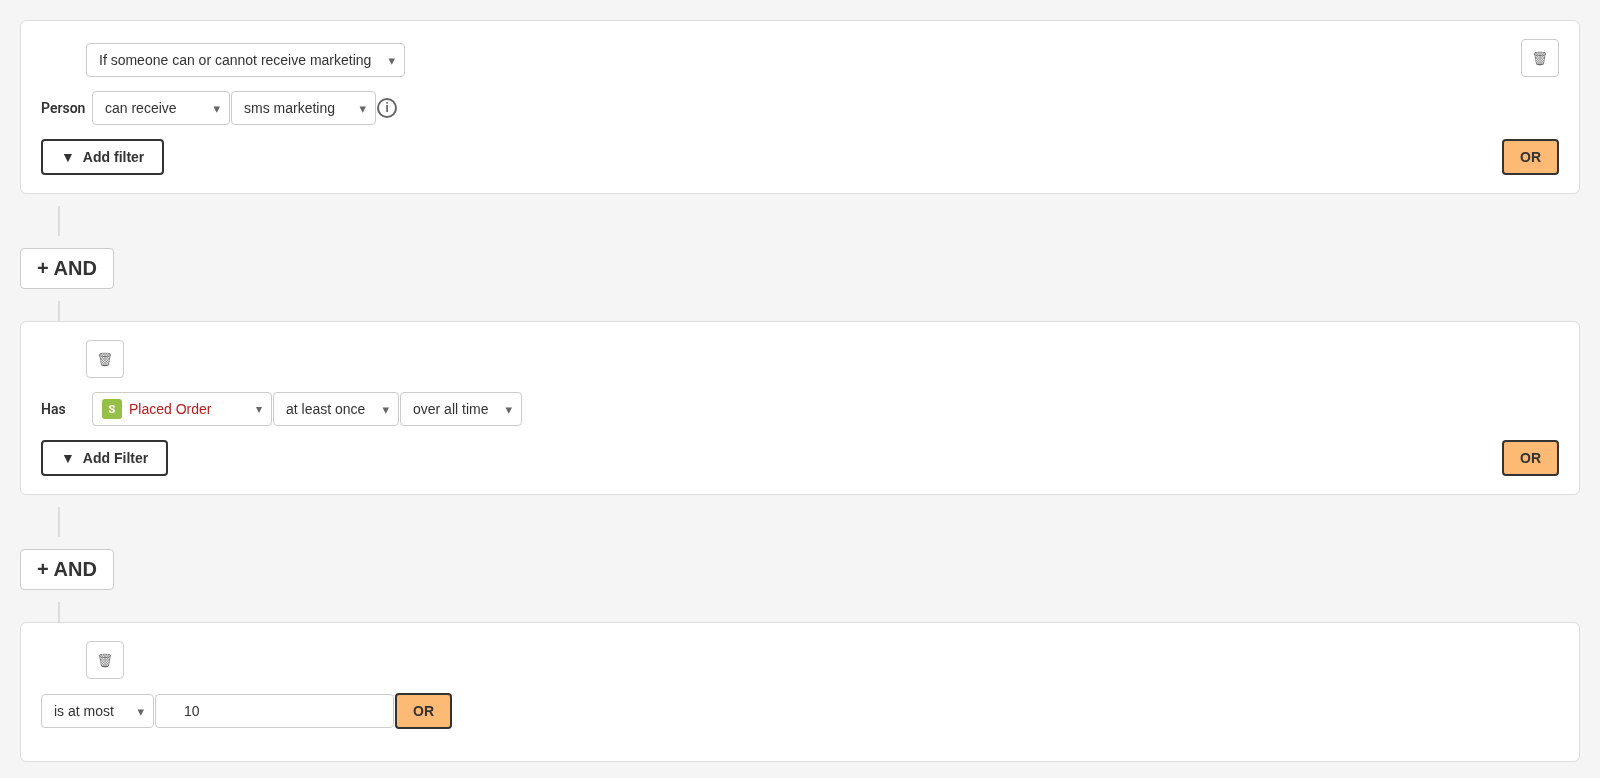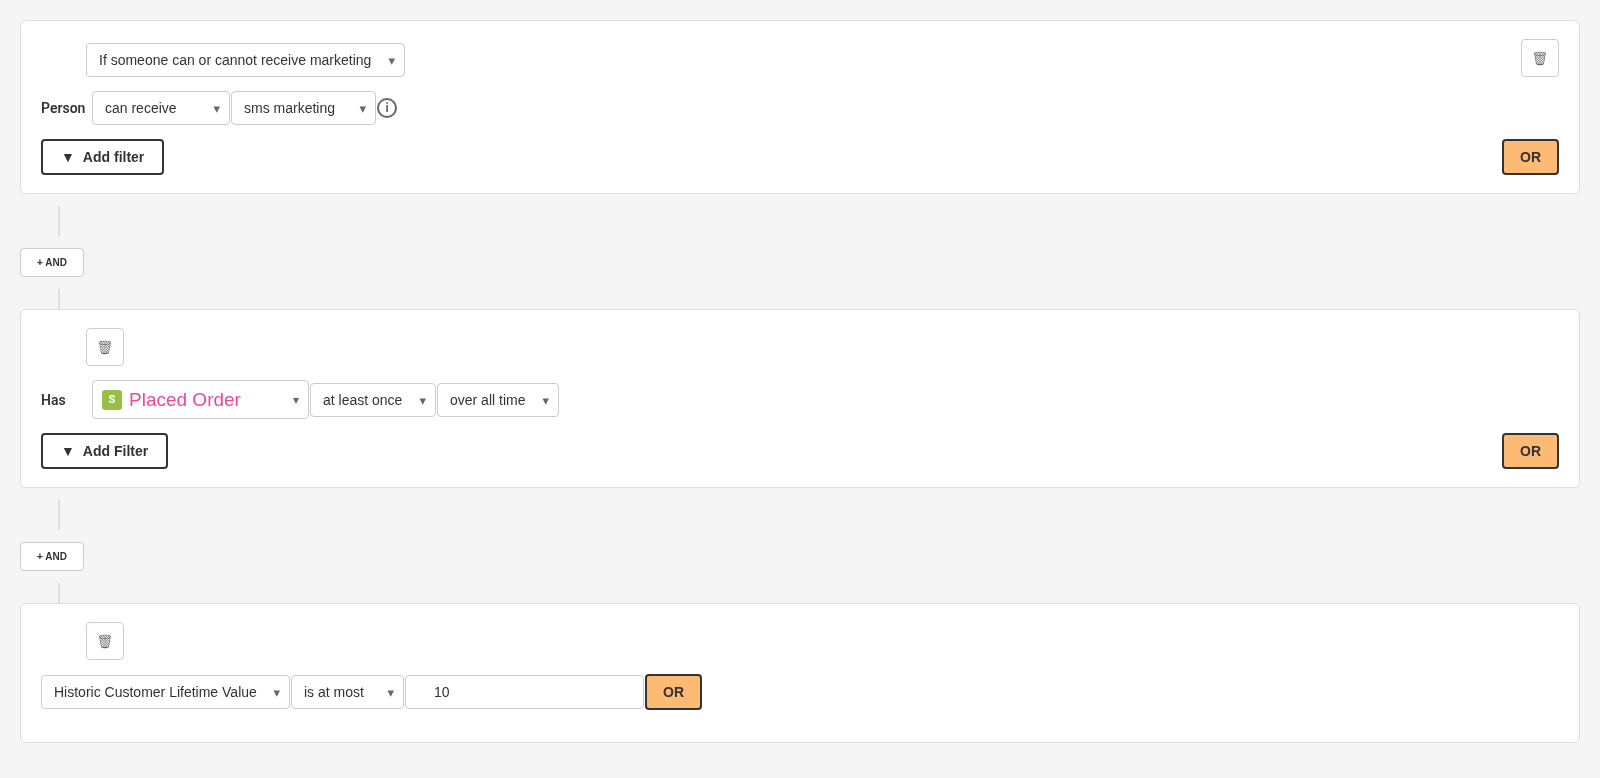--- a/index.html
+++ b/index.html
@@ -132,21 +132,21 @@
       display: flex;
       align-items: center;
       justify-content: space-between;
     }
 
     .and-btn {
       border: 1px solid #ccc;
       border-radius: 4px;
       background: #fff;
       padding: 8px 16px;
-      font-size: 10px;
+      font-size: 20px;
       font-weight: 600;
       cursor: pointer;
       color: #333;
       z-index: 1;
       text-align: right;
     }
 
     .select-with-icon-wrapper {
       position: relative;
       display: inline-flex;
@@ -163,22 +163,22 @@
       pointer-events: none;
       font-size: 12px;
     }
 
     .select-with-icon-wrapper select {
       padding: 8px 32px 8px 36px;
       border: 1px solid #ccc;
       border-radius: 4px;
       background: #fff;
       appearance: none;
-      font-size: 19px;
-      color: #ec4899;
+      font-size: 14px;
+      color: #b91c1c;
       cursor: pointer;
       min-width: 180px;
     }
 
     .shopify-icon-abs {
       position: absolute;
       left: 10px;
       top: 50%;
       transform: translateY(-50%);
       pointer-events: none;
@@ -313,28 +313,20 @@
 </div>
 
 <div class="filter-block">
   <div class="filter-block-header">
     <button class="delete-btn">
       <span>🗑</span>
     </button>
   </div>
 
   <div class="filter-row">
-    <div class="select-wrapper">
-      <select>
-        <option selected="">Historic Customer Lifetime Value</option>
-        <option>Predicted Lifetime Value</option>
-        <option>Churn Risk</option>
-        <option>Average Order Value</option>
-      </select>
-    </div>
 
     <div class="select-wrapper">
       <select>
         <option selected="">is at most</option>
         <option>is at least</option>
         <option>equals</option>
         <option>is between</option>
       </select>
     </div>
 

